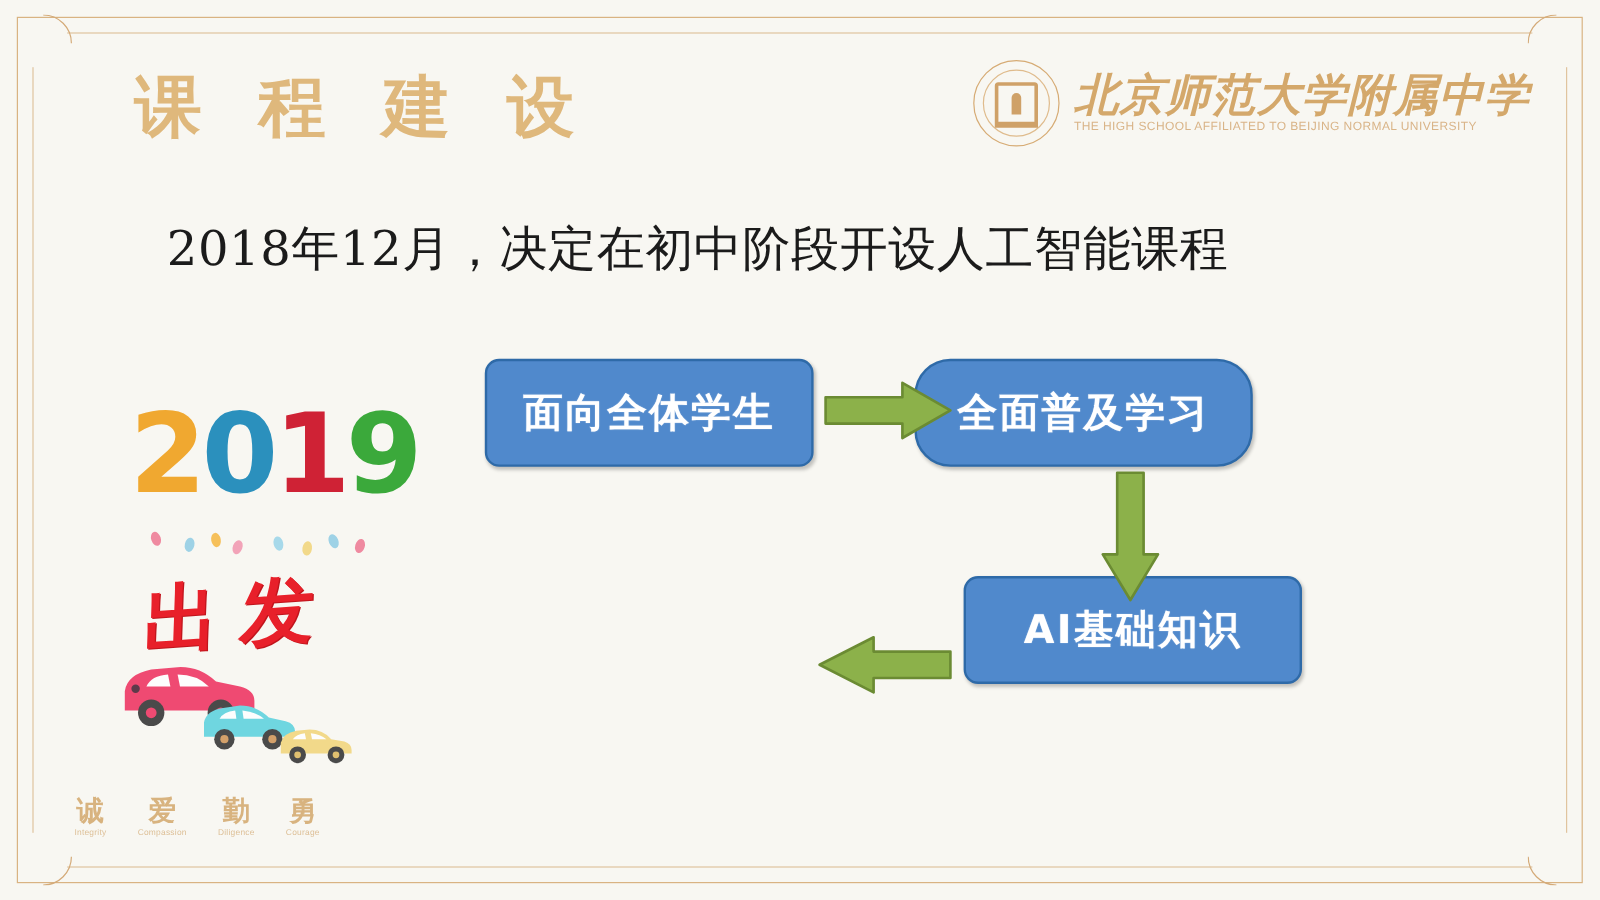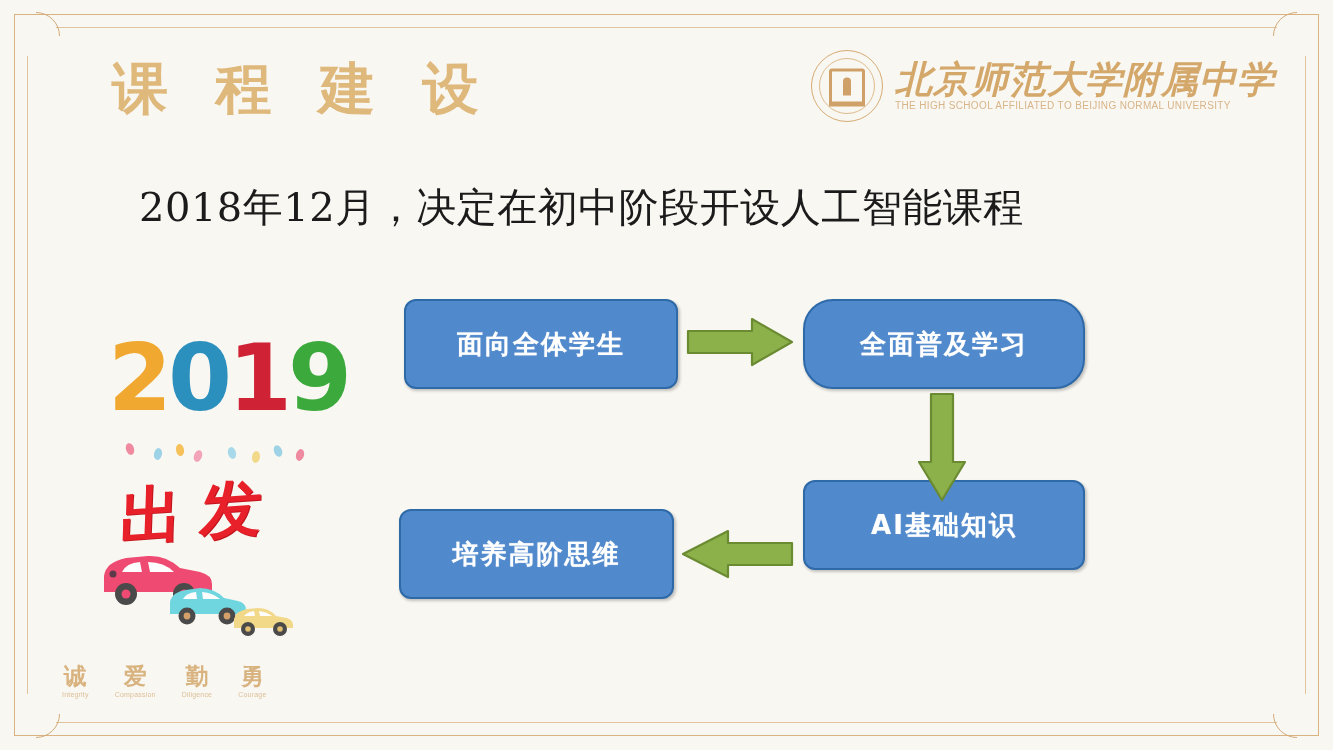--- a/index.html
+++ b/index.html
@@ -156,29 +156,29 @@
     background: #5089cc;
     border: 2.2px solid #2e6aa8;
     border-radius: 12px;
     box-shadow: 1.5px 2px 3px rgba(0,0,0,0.22);
     display: flex;
     align-items: center;
     justify-content: center;
   }
   .node span {
     font-family: "DejaVu Sans", sans-serif;
-    font-size: 26px;
+    font-size: 33px;
     font-weight: 700;
     color: #ffffff;
     letter-spacing: 2px;
     white-space: nowrap;
     text-shadow: 0 0 1px rgba(255,255,255,0.6);
   }
   #node-1 { left: 404px; top: 299px; width: 270px; height: 86px; }
-  #node-2 { left: 803px; top: 299px; width: 278px; height: 86px; border-radius: 30px; }
+  #node-2 { left: 762px; top: 299px; width: 278px; height: 86px; border-radius: 30px; }
   #node-3 { left: 803px; top: 480px; width: 278px; height: 86px; }
   #node-4 { left: 399px; top: 509px; width: 271px; height: 86px; }
 
   .arrow { position: absolute; }
   #arrow-right { left: 686px; top: 316px; width: 108px; height: 52px; }
   #arrow-down  { left: 916px; top: 392px; width: 52px; height: 110px; }
   #arrow-left  { left: 680px; top: 528px; width: 114px; height: 52px; }
 
   
   .art-2019 {
@@ -337,23 +337,20 @@
 
     <div class="node" id="node-1">
       <span>面向全体学生</span>
     </div>
     <div class="node" id="node-2">
       <span>全面普及学习</span>
     </div>
     <div class="node" id="node-3">
       <span>AI基础知识</span>
     </div>
-    <div class="node" id="node-4">
-      <span>培养高阶思维</span>
-    </div>
 
     <svg class="arrow" id="arrow-right" viewBox="0 0 108 52">
       <polygon points="2,15 66,15 66,3 106,26 66,49 66,37 2,37" fill="#8cb14a" stroke="#6b8b33" stroke-width="2.2" stroke-linejoin="round"></polygon>
     </svg>
 
     <svg class="arrow" id="arrow-down" viewBox="0 0 52 110">
       <polygon points="15,2 37,2 37,70 49,70 26,108 3,70 15,70" fill="#8cb14a" stroke="#6b8b33" stroke-width="2.2" stroke-linejoin="round"></polygon>
     </svg>
 
     <svg class="arrow" id="arrow-left" viewBox="0 0 114 52">

